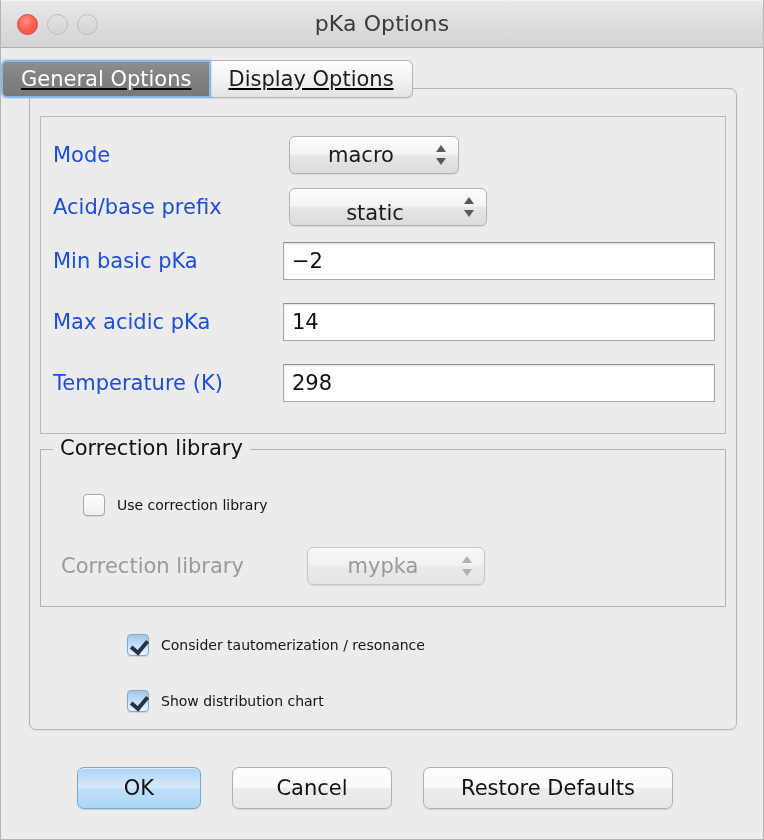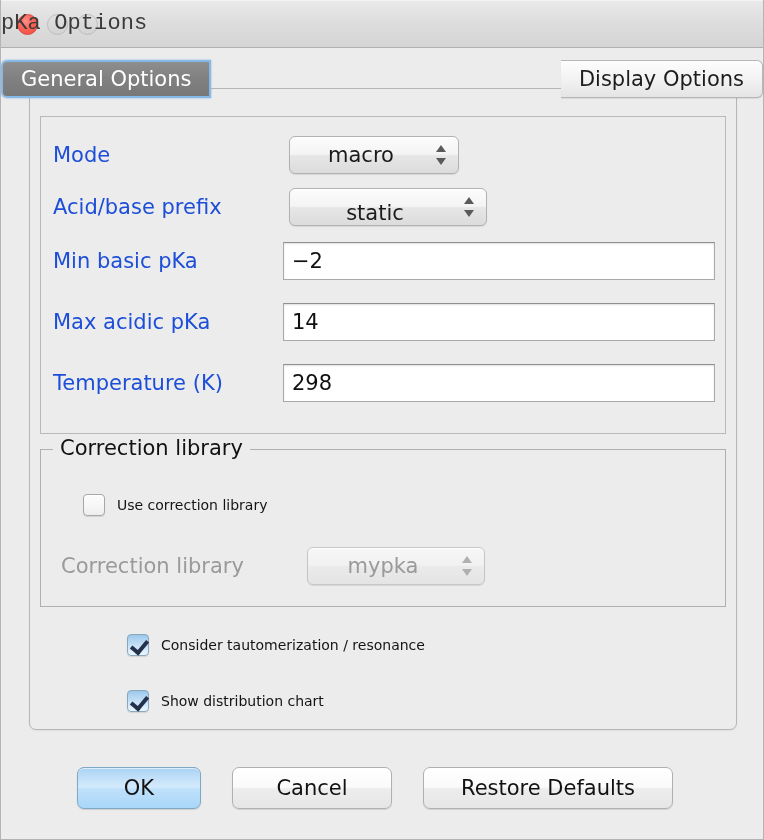--- a/index.html
+++ b/index.html
@@ -32,24 +32,24 @@
     height: 48px;
     box-sizing: border-box;
     background: linear-gradient(to bottom, #e9e9e9 0%, #dedede 45%, #d4d4d4 100%);
     border-bottom: 1px solid #b0b0b0;
     border-top: 1px solid #f3f3f3;
   }
   .title-text {
     position: absolute;
     left: 0; right: 0;
     top: 10px;
+    text-align: center;
     font-size: 22px;
     color: #3b3b3b;
     letter-spacing: 0.1px;
-    font-family: Liberation Mono, monospace;
   }
   .traffic-lights {
     position: absolute;
     left: 16px;
     top: 13px;
     display: flex;
     gap: 9px;
   }
   .light {
     width: 21px;
@@ -67,23 +67,24 @@
   }
 
   
   .tabbar {
     position: absolute;
     top: 60px;
     left: 0;
     right: 0;
     height: 40px;
     display: flex;
-    justify-content: space-between;
+    justify-content: flex-start;
     align-items: flex-start;
     z-index: 5;
+    text-decoration: underline;
   }
   .tab {
     height: 38px;
     box-sizing: border-box;
     padding: 0 18px;
     display: flex;
     align-items: center;
     justify-content: center;
     font-size: 21px;
     cursor: default;

